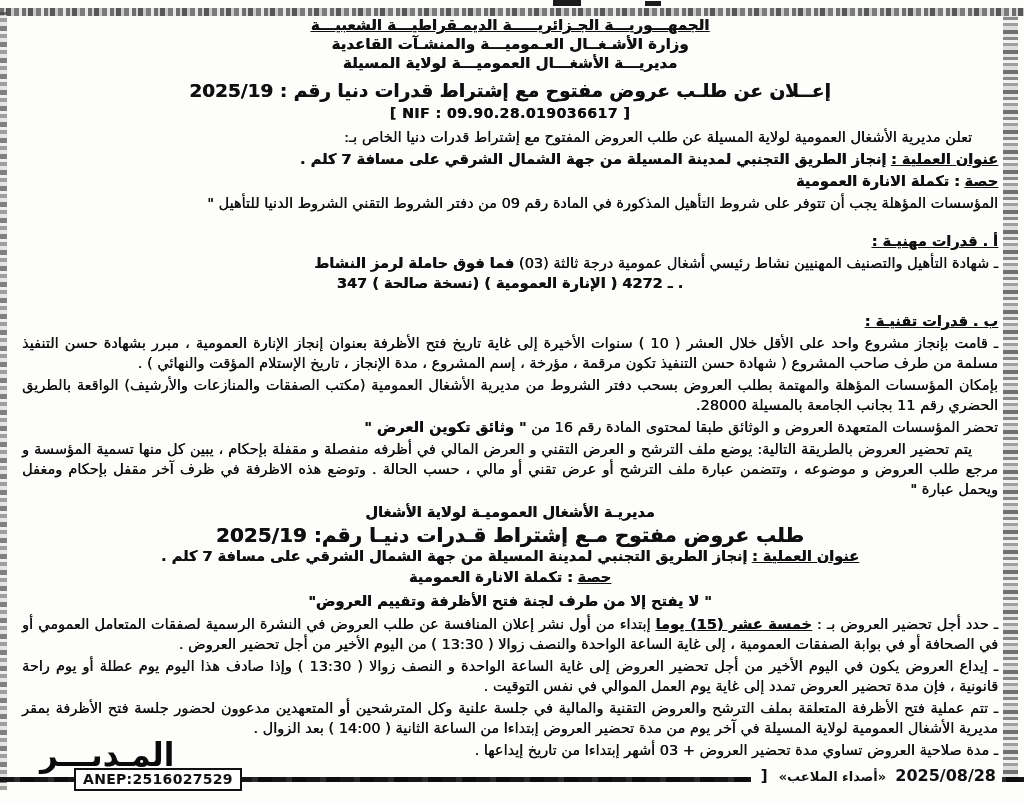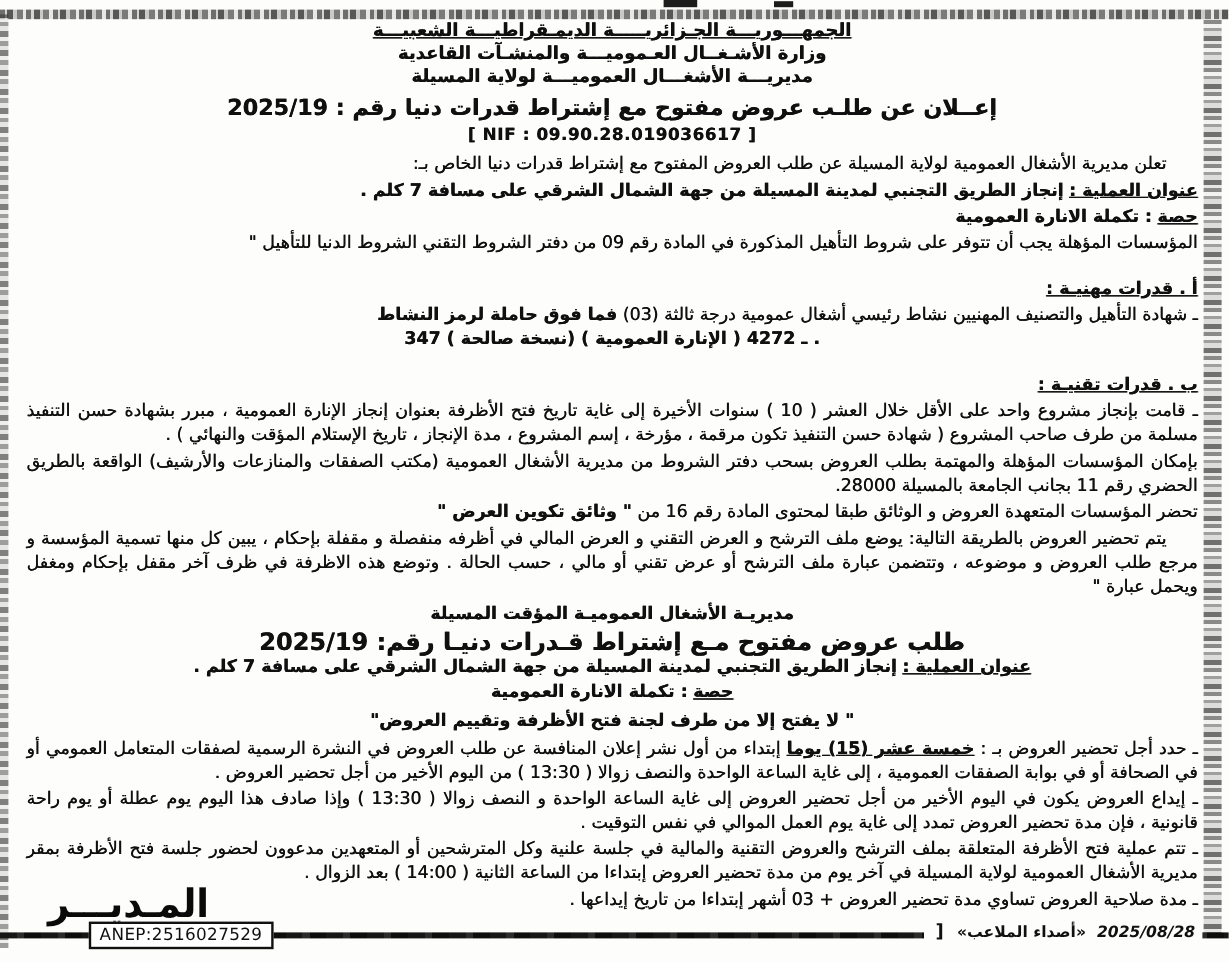--- a/index.html
+++ b/index.html
@@ -55,29 +55,29 @@
     font-size:31px; font-weight:bold; color:#0a0a0a;
     letter-spacing:1px; transform:scaleY(1.05);
   }
   .rule {
     position:absolute; top:777px; left:0; width:1024px; height:5px;
     background:repeating-linear-gradient(90deg,#161616 0 14px,#2b2b2b 14px 20px,#0d0d0d 20px 34px);
   }
   .anep-box {
     position:absolute; left:74px; top:768px;
     border:2px solid #111; background:#fff;
-    font-size:14px; font-weight:normal; padding:1px 7px 2px 7px;
+    font-size:14px; font-weight:bold; padding:1px 7px 2px 7px;
     direction:ltr; letter-spacing:.3px;
   }
   .press-box {
     position:absolute; right:22px; top:765px;
     background:#fdfdfb; padding:1px 6px 2px 10px;
     direction:rtl; white-space:nowrap;
   }
-  .press-box .date { font-size:13px; font-weight:bold; direction:ltr; unicode-bidi:embed;font-style:italic; }
+  .press-box .date { font-size:16px; font-weight:bold; direction:ltr; unicode-bidi:embed; }
   .press-box .paper { font-size:13px; font-weight:bold; margin-right:4px; }
   .press-box .bracket { font-size:15px; font-weight:bold; margin-right:6px; }
 </style>
 </head>
 <body>
 
 <div class="scan-top"></div>
 <div class="scan-left"></div>
 <div class="scan-right"></div>
 <div class="mark mark-a"></div>
@@ -115,21 +115,21 @@
   <p class="para">ـ قامت بإنجاز مشروع واحد على الأقل خلال العشر ( 10 ) سنوات الأخيرة إلى غاية تاريخ فتح الأظرفة بعنوان إنجاز الإنارة العمومية ، مبرر بشهادة حسن التنفيذ مسلمة من طرف صاحب المشروع ( شهادة حسن التنفيذ تكون مرقمة ، مؤرخة ، إسم المشروع ، مدة الإنجاز ، تاريخ الإستلام المؤقت والنهائي ) .</p>
 
   <p class="para">بإمكان المؤسسات المؤهلة والمهتمة بطلب العروض بسحب دفتر الشروط من مديرية الأشغال العمومية (مكتب الصفقات والمنازعات والأرشيف) الواقعة بالطريق الحضري رقم 11 بجانب الجامعة بالمسيلة 28000.</p>
 
   <p class="para">
     <span>تحضر المؤسسات المتعهدة العروض و الوثائق طبقا لمحتوى المادة رقم 16  من </span><span class="b">" وثائق تكوين العرض "</span>
   </p>
 
   <p class="para indent">يتم تحضير العروض بالطريقة التالية: يوضع ملف الترشح و العرض التقني و العرض المالي في أظرفه منفصلة و مقفلة بإحكام ، يبين كل منها تسمية المؤسسة و مرجع طلب العروض و موضوعه ، وتتضمن عبارة ملف الترشح أو عرض تقني أو مالي ، حسب الحالة . وتوضع هذه الاظرفة في ظرف آخر مقفل بإحكام ومغفل ويحمل عبارة "</p>
 
-  <div class="env c">مديريـة الأشغال العموميـة المؤقت المسيلة</div>
+  <div class="env c">مديريـة الأشغال العموميـة لولاية الأشغال</div>
   <div class="env c" style="font-size:20px;">طلب عروض مفتوح مـع إشتراط قـدرات دنيـا رقم: 2025/19</div>
   <div class="env c" style="font-weight:normal; margin-top:1px;">
     <span class="b u">عنوان العملية :</span>
     <span class="b">إنجاز الطريق التجنبي لمدينة المسيلة من جهة الشمال الشرقي على مسافة 7 كلم .</span>
   </div>
   <div class="env c" style="font-weight:normal; margin-top:1px;">
     <span class="b u">حصة</span>
     <span class="b">: تكملة الانارة العمومية</span>
   </div>
   <div class="warn c">" لا يفتح إلا من طرف لجنة فتح الأظرفة وتقييم العروض"</div>

